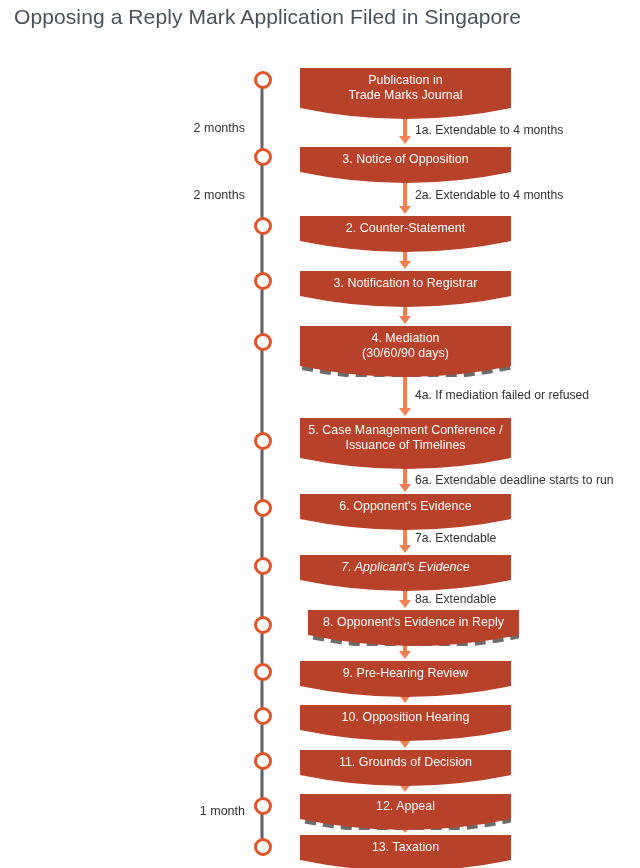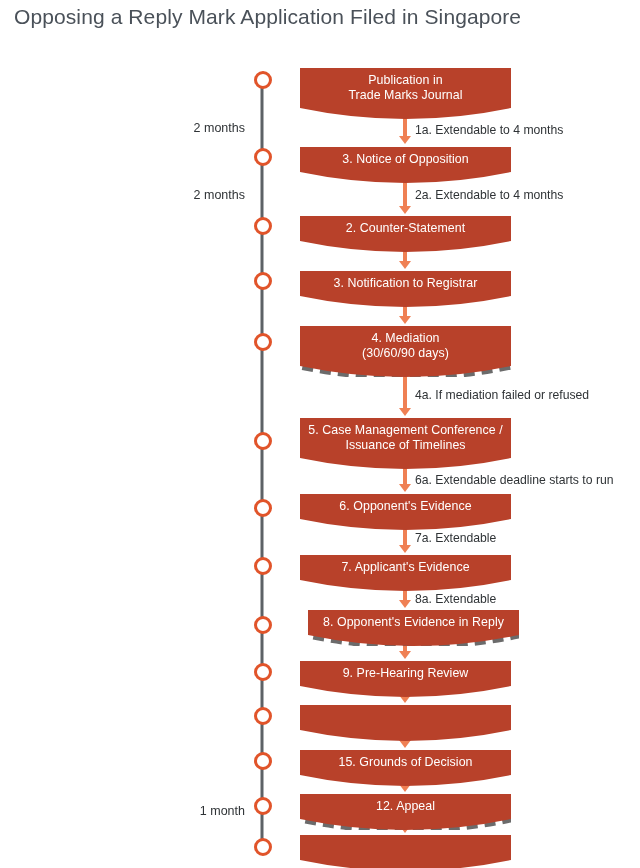--- a/index.html
+++ b/index.html
@@ -267,21 +267,21 @@
 Issuance of Timelines</div>
       </div>
       <div class="node-box" style="top: 494px; height: 36px;">
         <div class="node-shape">
           <svg viewBox="0 0 211 36" width="211" height="36">
             <path d="M 0 0 L 211 0 L 211 25 Q 105.5 47 0 25 Z" fill="#b8412a"></path>
           </svg>
         </div>
         <div class="node-label" style="padding-top: 5px;">6. Opponent's Evidence</div>
       </div>
-      <div class="node-box" style="top: 555px; height: 36px;">
+      <div class="node-box" style="top: 555px; height: 36px; font-style: italic;">
         <div class="node-shape">
           <svg viewBox="0 0 211 36" width="211" height="36">
             <path d="M 0 0 L 211 0 L 211 25 Q 105.5 47 0 25 Z" fill="#b8412a"></path>
           </svg>
         </div>
         <div class="node-label" style="padding-top: 5px;">7. Applicant's Evidence</div>
       </div>
       <div class="node-box" style="top: 610px; height: 25px; margin-left: 8px;">
         <div class="node-shape">
           <svg viewBox="0 0 211 36" width="211" height="36">
@@ -298,40 +298,42 @@
           </svg>
         </div>
         <div class="node-label" style="padding-top: 5px;">9. Pre-Hearing Review</div>
       </div>
       <div class="node-box" style="top: 705px; height: 36px;">
         <div class="node-shape">
           <svg viewBox="0 0 211 36" width="211" height="36">
             <path d="M 0 0 L 211 0 L 211 25 Q 105.5 47 0 25 Z" fill="#b8412a"></path>
           </svg>
         </div>
+        <div class="node-label" style="padding-top: 5px;">10. Opposition Hearing</div>
       </div>
       <div class="node-box" style="top: 750px; height: 36px;">
         <div class="node-shape">
           <svg viewBox="0 0 211 36" width="211" height="36">
             <path d="M 0 0 L 211 0 L 211 25 Q 105.5 47 0 25 Z" fill="#b8412a"></path>
           </svg>
         </div>
-        <div class="node-label" style="padding-top: 5px;">15. Grounds of Decision</div>
+        <div class="node-label" style="padding-top: 5px;">11. Grounds of Decision</div>
       </div>
       <div class="node-box" style="top: 794px; height: 36px;">
         <div class="node-shape">
           <svg viewBox="0 0 211 36" width="211" height="36">
             <path d="M 0 0 L 211 0 L 211 25 Q 105.5 47 0 25 Z" fill="none" stroke="#6b6b6b" stroke-width="7" stroke-dasharray="11 7"></path>
             <path d="M 0 0 L 211 0 L 211 25 Q 105.5 47 0 25 Z" fill="#b8412a"></path>
           </svg>
         </div>
         <div class="node-label" style="padding-top: 5px;">12. Appeal</div>
       </div>
       <div class="node-box" style="top: 835px; height: 36px;">
         <div class="node-shape">
           <svg viewBox="0 0 211 36" width="211" height="36">
             <path d="M 0 0 L 211 0 L 211 25 Q 105.5 47 0 25 Z" fill="#b8412a"></path>
           </svg>
         </div>
+        <div class="node-label" style="padding-top: 5px;">13. Taxation</div>
       </div>
     </div>
 
 </div>
 
 </body></html>

